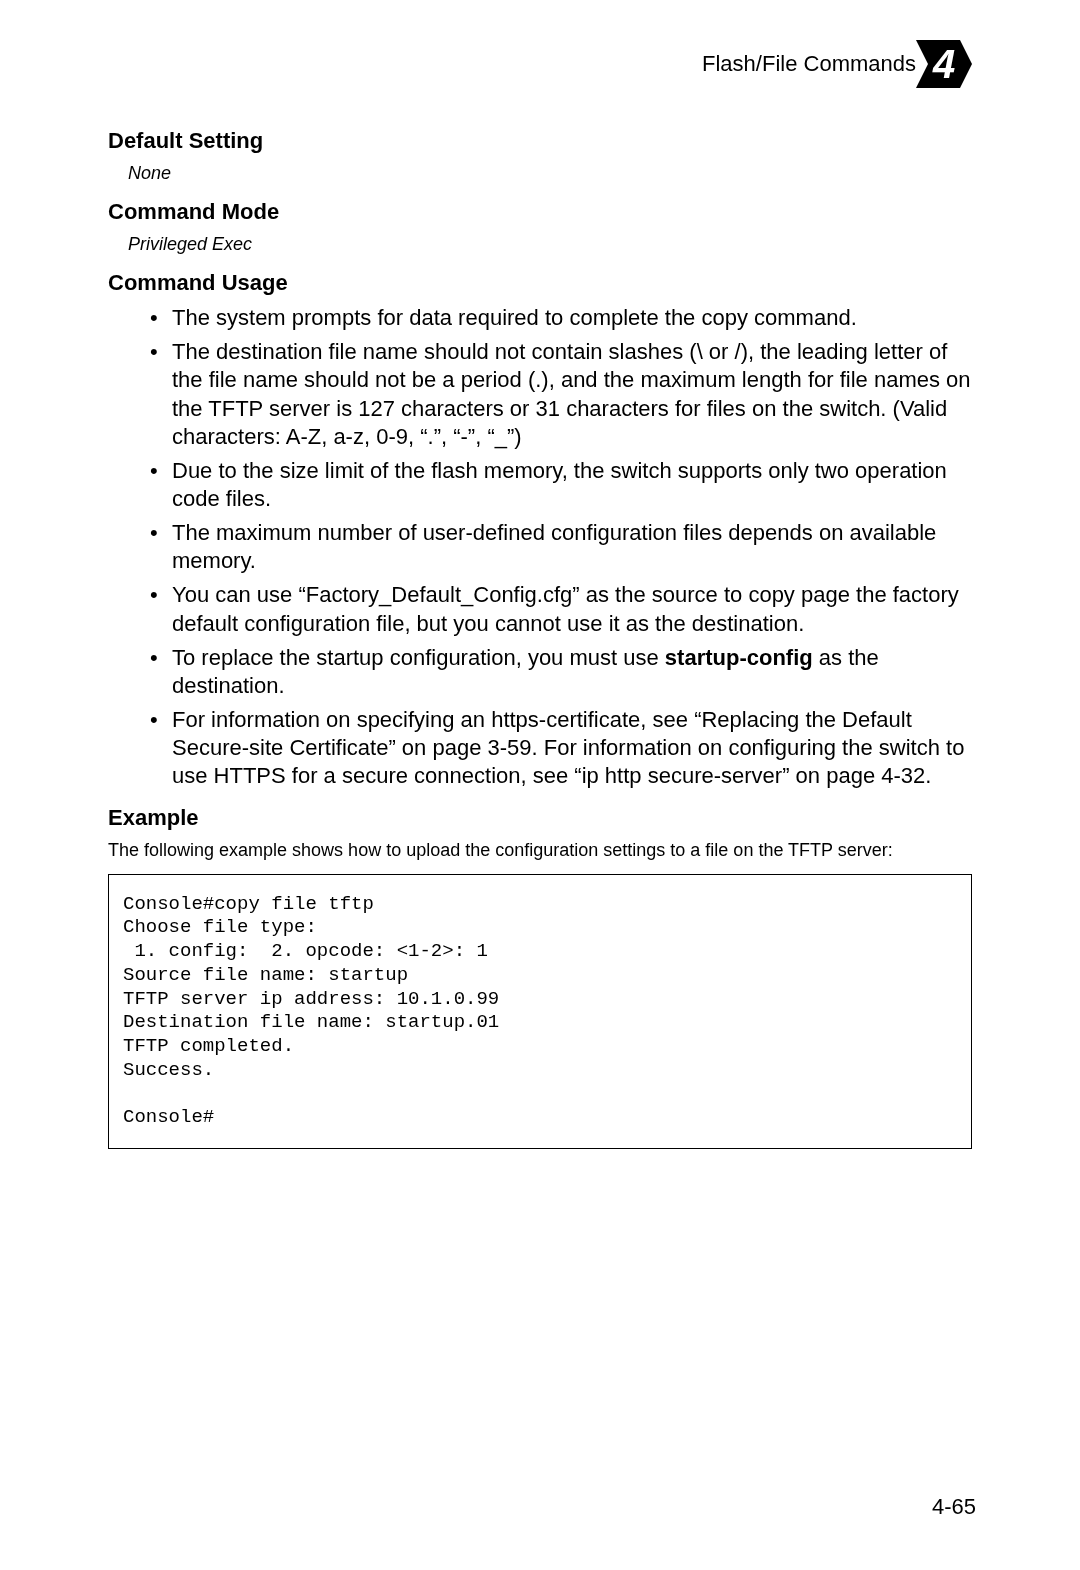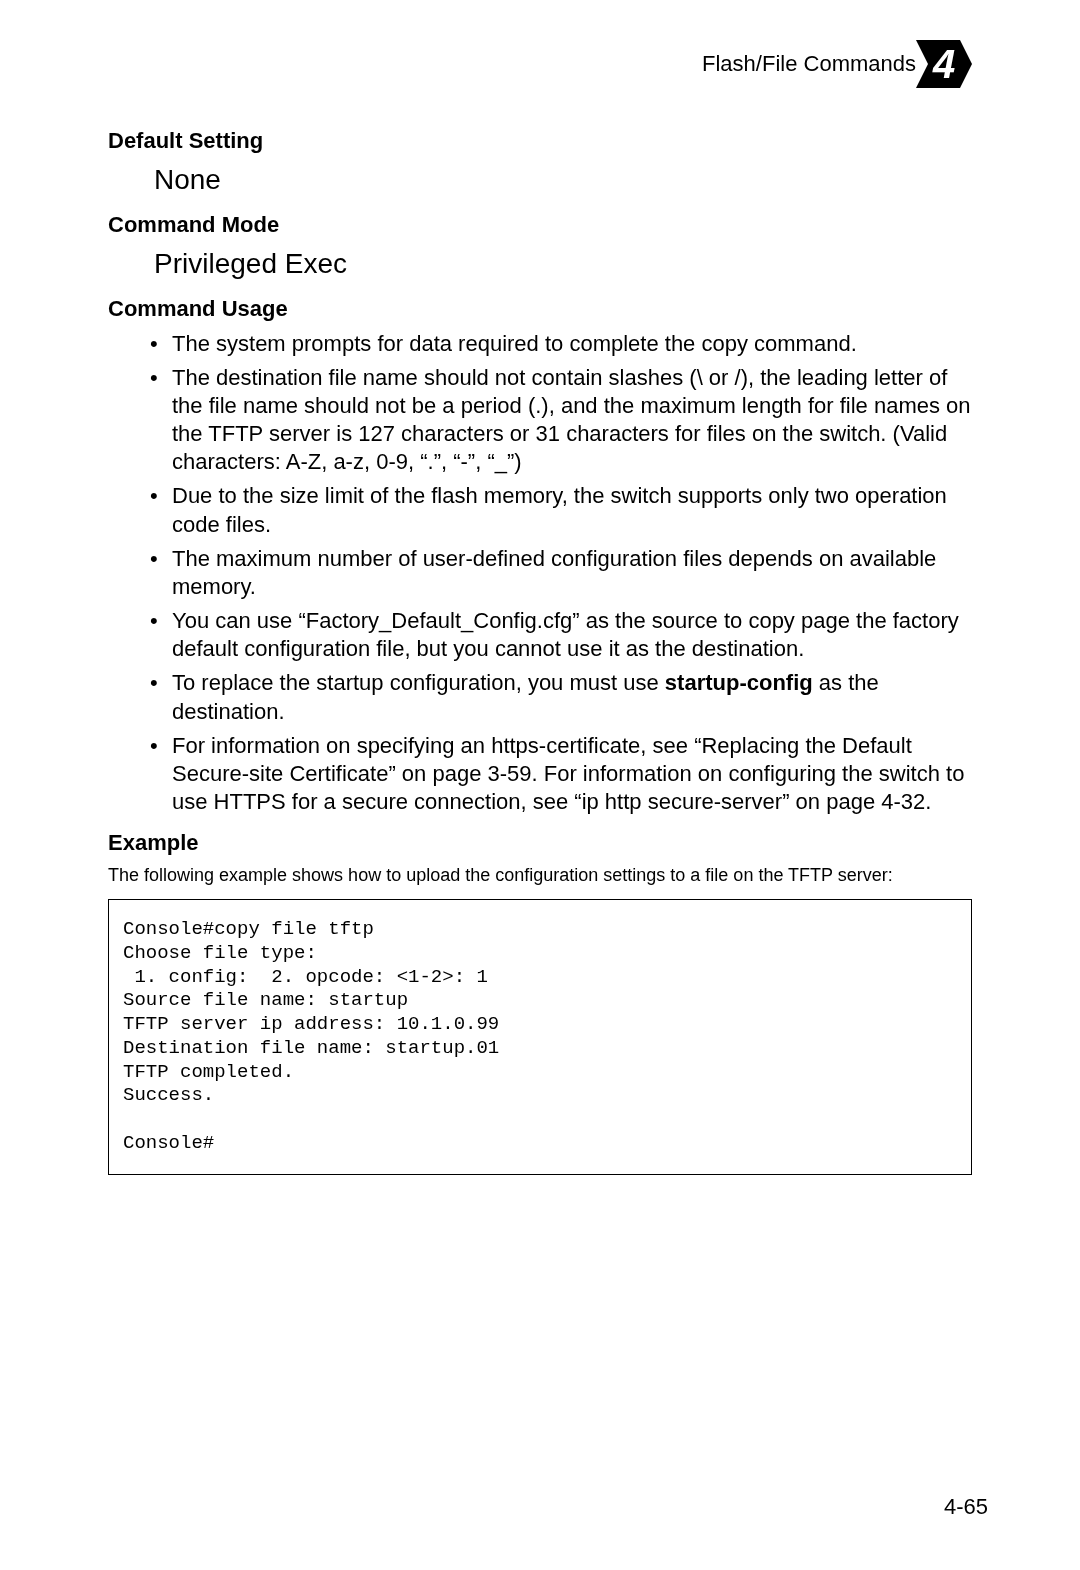--- a/index.html
+++ b/index.html
@@ -28,24 +28,25 @@
       position: relative;
     }
     .chapter-icon svg { width: 100%; height: 100%; }
     .section-h {
       font-size: 22px;
       font-weight: bold;
       margin-top: 14px;
       margin-bottom: 8px;
     }
     .body-text {
-      font-size: 28px;
+      font-size: 18px;
       line-height: 1.28;
-      margin-left: 46px;
+      margin-left: 20px;
       margin-bottom: 10px;
+      font-style: italic;
     }
     ul.usage {
       list-style: none;
       margin-left: 42px;
       margin-bottom: 10px;
     }
     ul.usage li {
       font-size: 22px;
       line-height: 1.28;
       padding-left: 22px;
@@ -69,21 +70,21 @@
       border: 1px solid #000;
       padding: 18px 14px;
       font-family: "Courier New", Courier, monospace;
       font-size: 19px;
       line-height: 1.25;
       white-space: pre;
     }
     .page-num {
       position: absolute;
       bottom: 50px;
-      right: 92px;
+      right: 104px;
       font-size: 22px;
     }
   </style>
 </head>
 <body>
 
 <div class="header-row">
   <span class="header-title">Flash/File Commands</span>
   <span class="chapter-icon">
     <svg viewBox="0 0 56 48">

